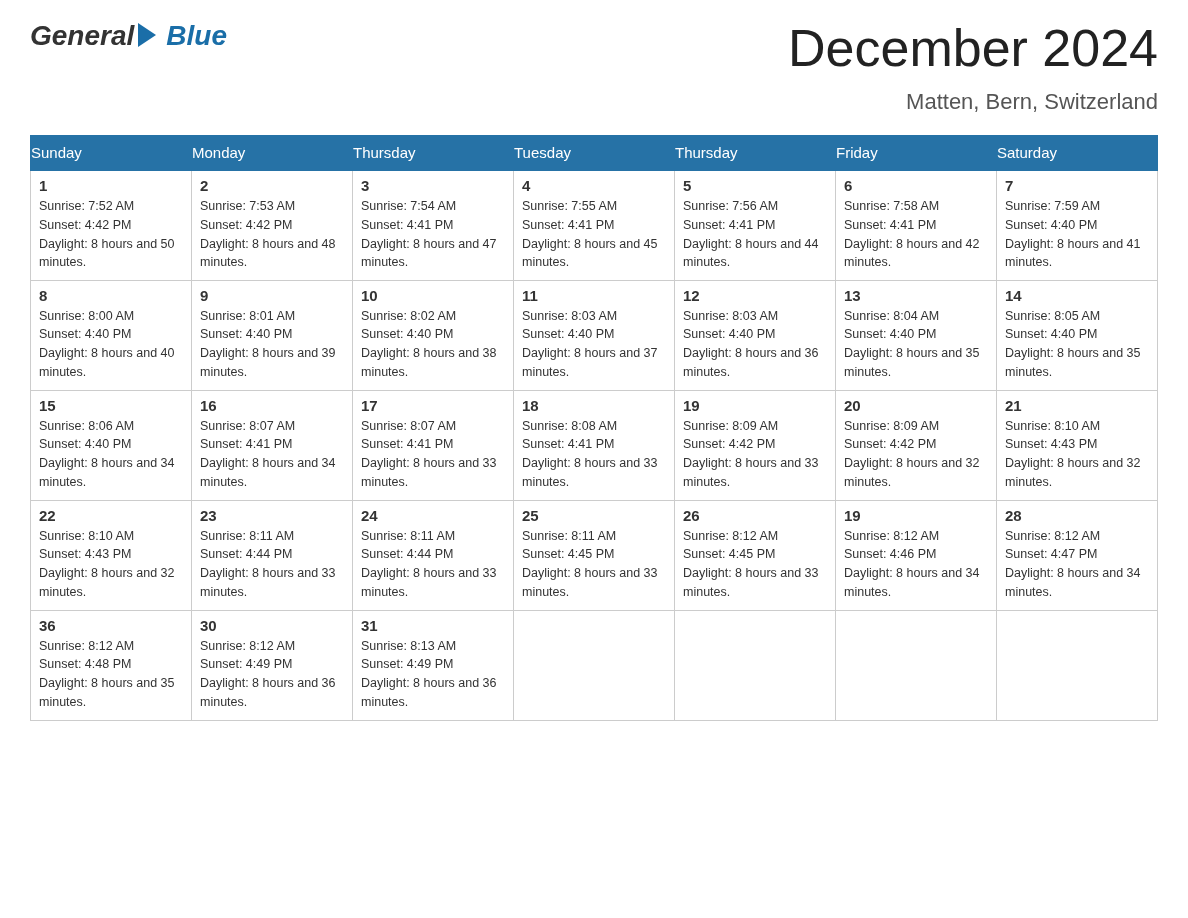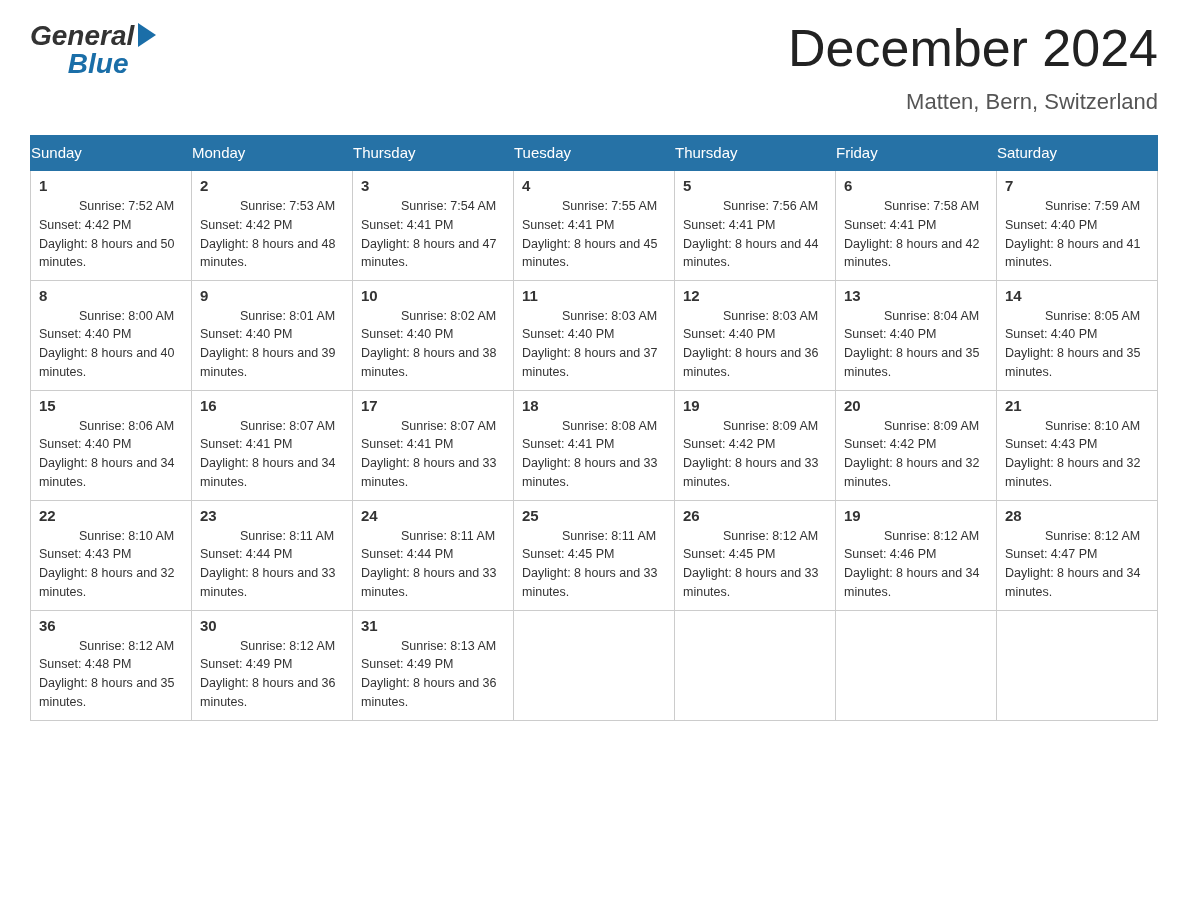--- a/index.html
+++ b/index.html
@@ -11,22 +11,21 @@
       padding: 20px 30px;
     }
     .header {
       display: flex;
       justify-content: space-between;
       align-items: flex-start;
       margin-bottom: 20px;
     }
     .logo {
       display: flex;
-      flex-direction: column;
-      align-items: center;
+      align-items: flex-end;
     }
     .logo-top {
       display: flex;
       align-items: center;
     }
     .logo-general {
       font-size: 28px;
       font-weight: bold;
       color: #333;
       font-style: italic;
@@ -89,21 +88,20 @@
     .day-number {
       font-size: 15px;
       font-weight: bold;
       display: block;
       margin-bottom: 3px;
     }
     .day-info {
       font-size: 12.5px;
       line-height: 1.5;
       color: #333;
-      margin-left: 40px;
     }
     tr:first-child td { border-top: 2px solid #2672a6; }
     tbody tr td { border-top: 1px solid #aaa; }
     tbody tr:first-child td { border-top: 2px solid #2672a6; }
   </style>
 </head>
 <body>
 
 <div class="header">
   <div class="logo">

